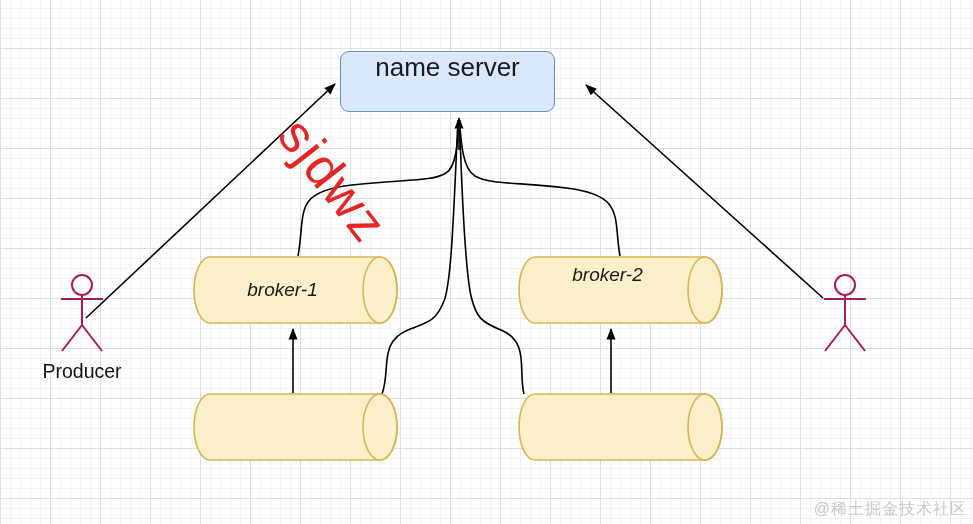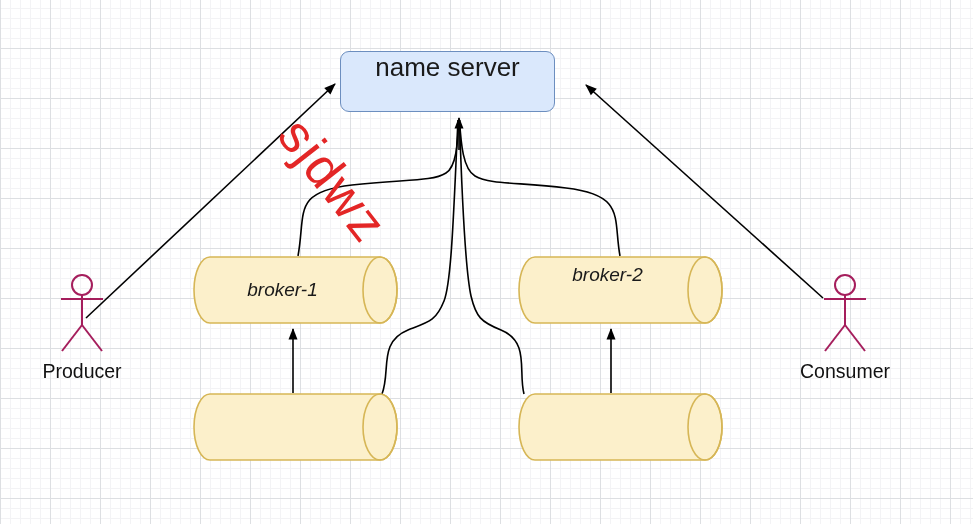--- a/index.html
+++ b/index.html
@@ -150,17 +150,17 @@
         <line x1="845" y1="325" x2="825" y2="351"></line>
         <line x1="845" y1="325" x2="865" y2="351"></line>
       </g>
     </g>
   </svg>
 
   <div class="node-label lbl-b1">broker-1</div>
   <div class="node-label lbl-b2">broker-2</div>
 
   <div class="actor-label lbl-producer">Producer</div>
-  <div class="actor-label lbl-consumer">Consumer</div>
 
   <div class="red-mark">sjdwz</div>
+  <div class="site-mark">@稀土掘金技术社区</div>
 
 </div>
 
 </body></html>

